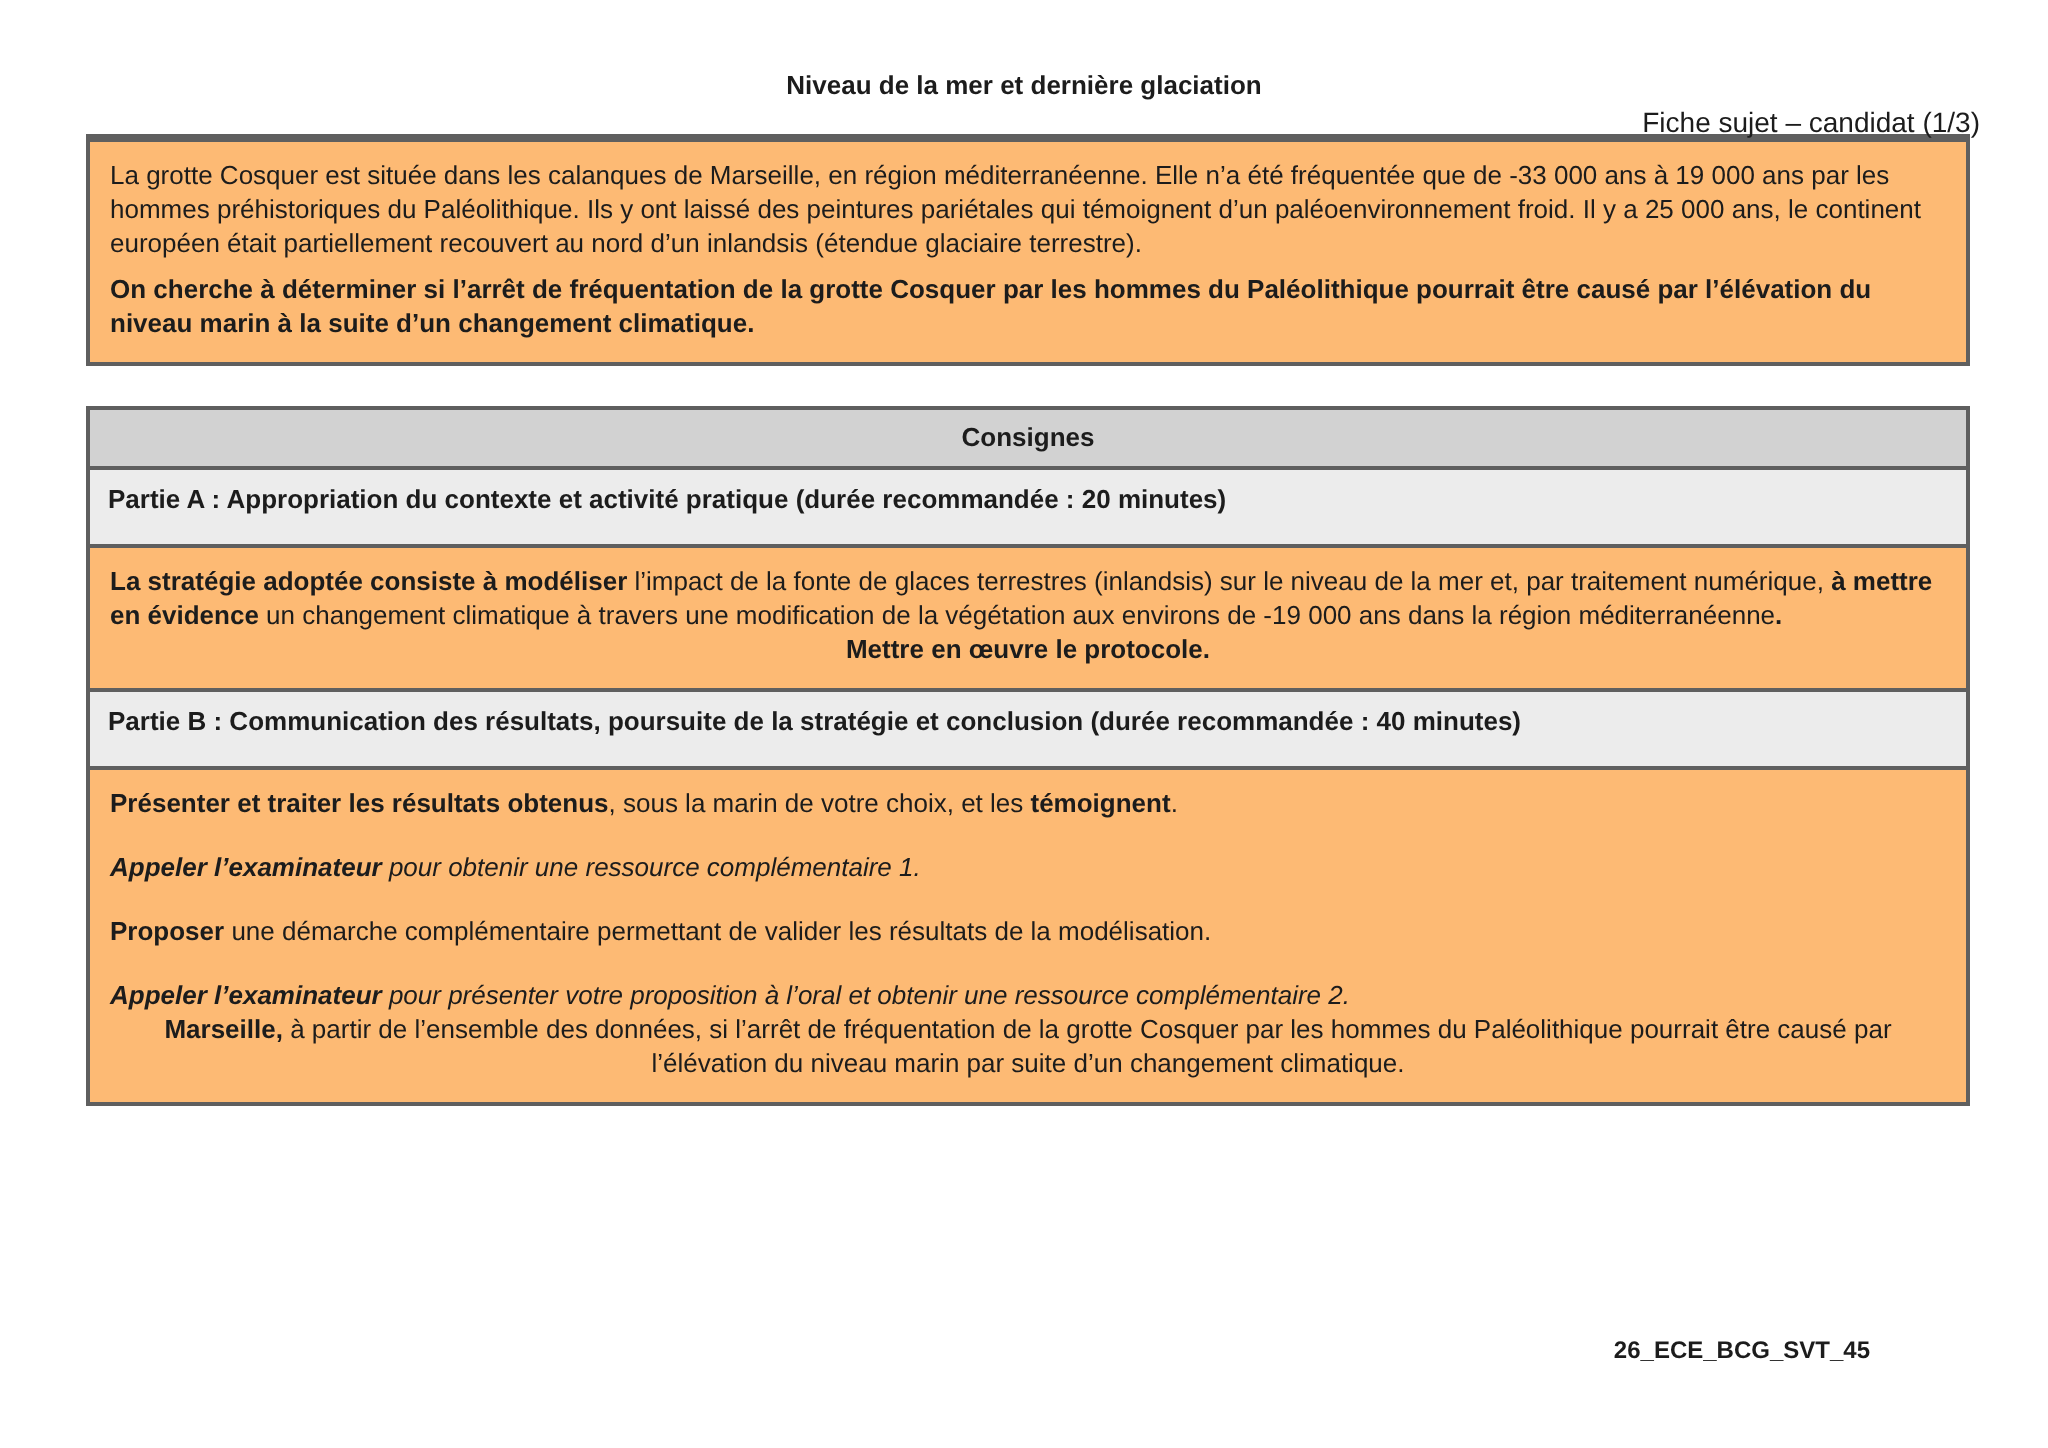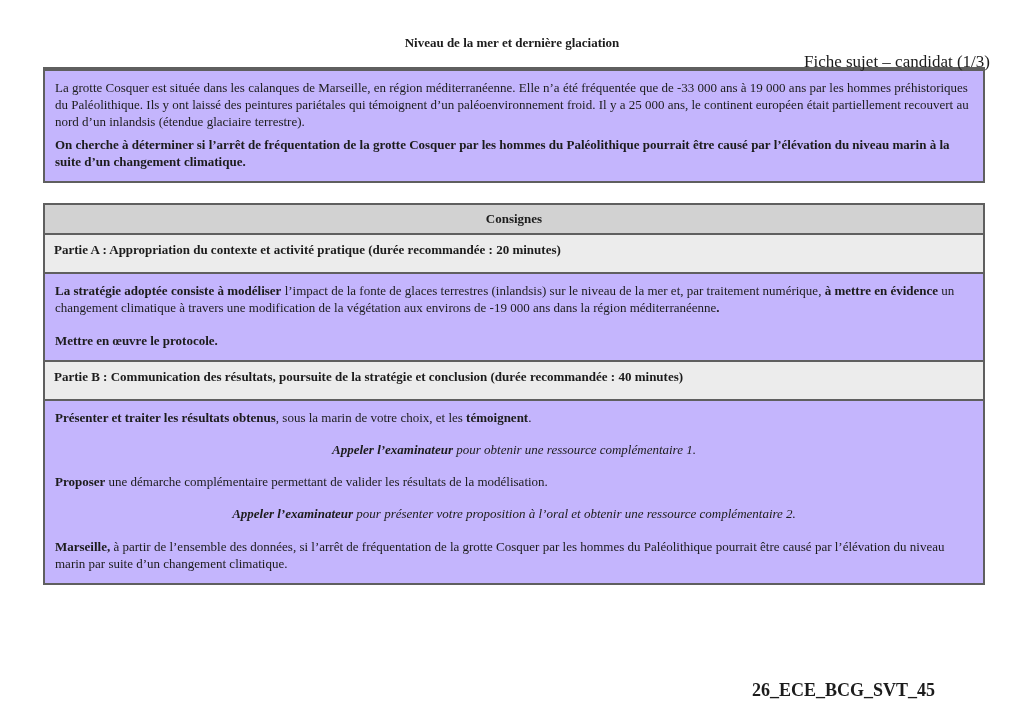--- a/index.html
+++ b/index.html
@@ -8,59 +8,59 @@
     --border:#5f5f5f;
     --text:#1c1c1c;
   }
   html,body{margin:0;padding:0;}
   body{
     width:1024px;height:724px;background:#ffffff;
     font-family:"Liberation Sans","DejaVu Sans",sans-serif;
     font-size:13px;color:var(--text);
     -webkit-font-smoothing:antialiased;
   }
-  .page{position:relative;width:1024px;height:724px;overflow:hidden;background:#fff;font-family:Liberation Serif, serif;}
+  .page{position:relative;width:1024px;height:724px;overflow:hidden;background:#fff;}
   .title{
     padding-top:35px;text-align:center;font-weight:bold;
     font-size:13px;line-height:15px;
   }
   .subtitle{
     margin:4px 34px 0 0;text-align:right;
-    font-size:17px;line-height:15px;
+    font-size:14px;line-height:15px;
   }
   .doc{margin-left:43px;width:942px;box-sizing:border-box;}
   .box{
     border:2px solid var(--border);box-sizing:border-box;background:#fff;
   }
   .box.contexte{margin-top:-2px;}
   .box.consignes{margin-top:20px;}
   .box-header{
     background:var(--header-bg);
     text-align:center;font-weight:bold;
     padding:6px 0 7px;line-height:15px;font-size:13px;
   }
   .row{border-top:2px solid var(--border);}
   .row-sub{
     background:var(--subheader-bg);
     font-weight:bold;
     padding:7px 9px 15px;line-height:15px;
   }
-  .row-body{background:#c4b5fd;padding:8px 10px 11px;}
+  .row-body{background:#fdba74;padding:8px 10px 11px;}
   .row-body p{margin:0;line-height:17px;}
   p.gap6{margin-top:6px;}
   p.gap15{margin-top:15px;}
-  p.gap16{margin-top:16px;}
+  p.gap16{margin-top:0;text-align:center;}
   .bold{font-weight:bold;}
   .appel{
-    text-align:center;font-style:italic;
+    font-style:italic;
   }
   .appel .lead{font-weight:bold;}
   .footer-code{
-    position:absolute;top:683px;right:89px;
-    font-weight:bold;font-size:18px;line-height:15px;
+    position:absolute;top:668px;right:89px;
+    font-weight:bold;font-size:12px;line-height:15px;
   }
 </style>
 </head>
 <body>
 
 <div class="page">
 
   <div class="title">Niveau de la mer et dernière glaciation</div>
 
   <div class="subtitle">Fiche sujet – candidat (1/3)</div>

